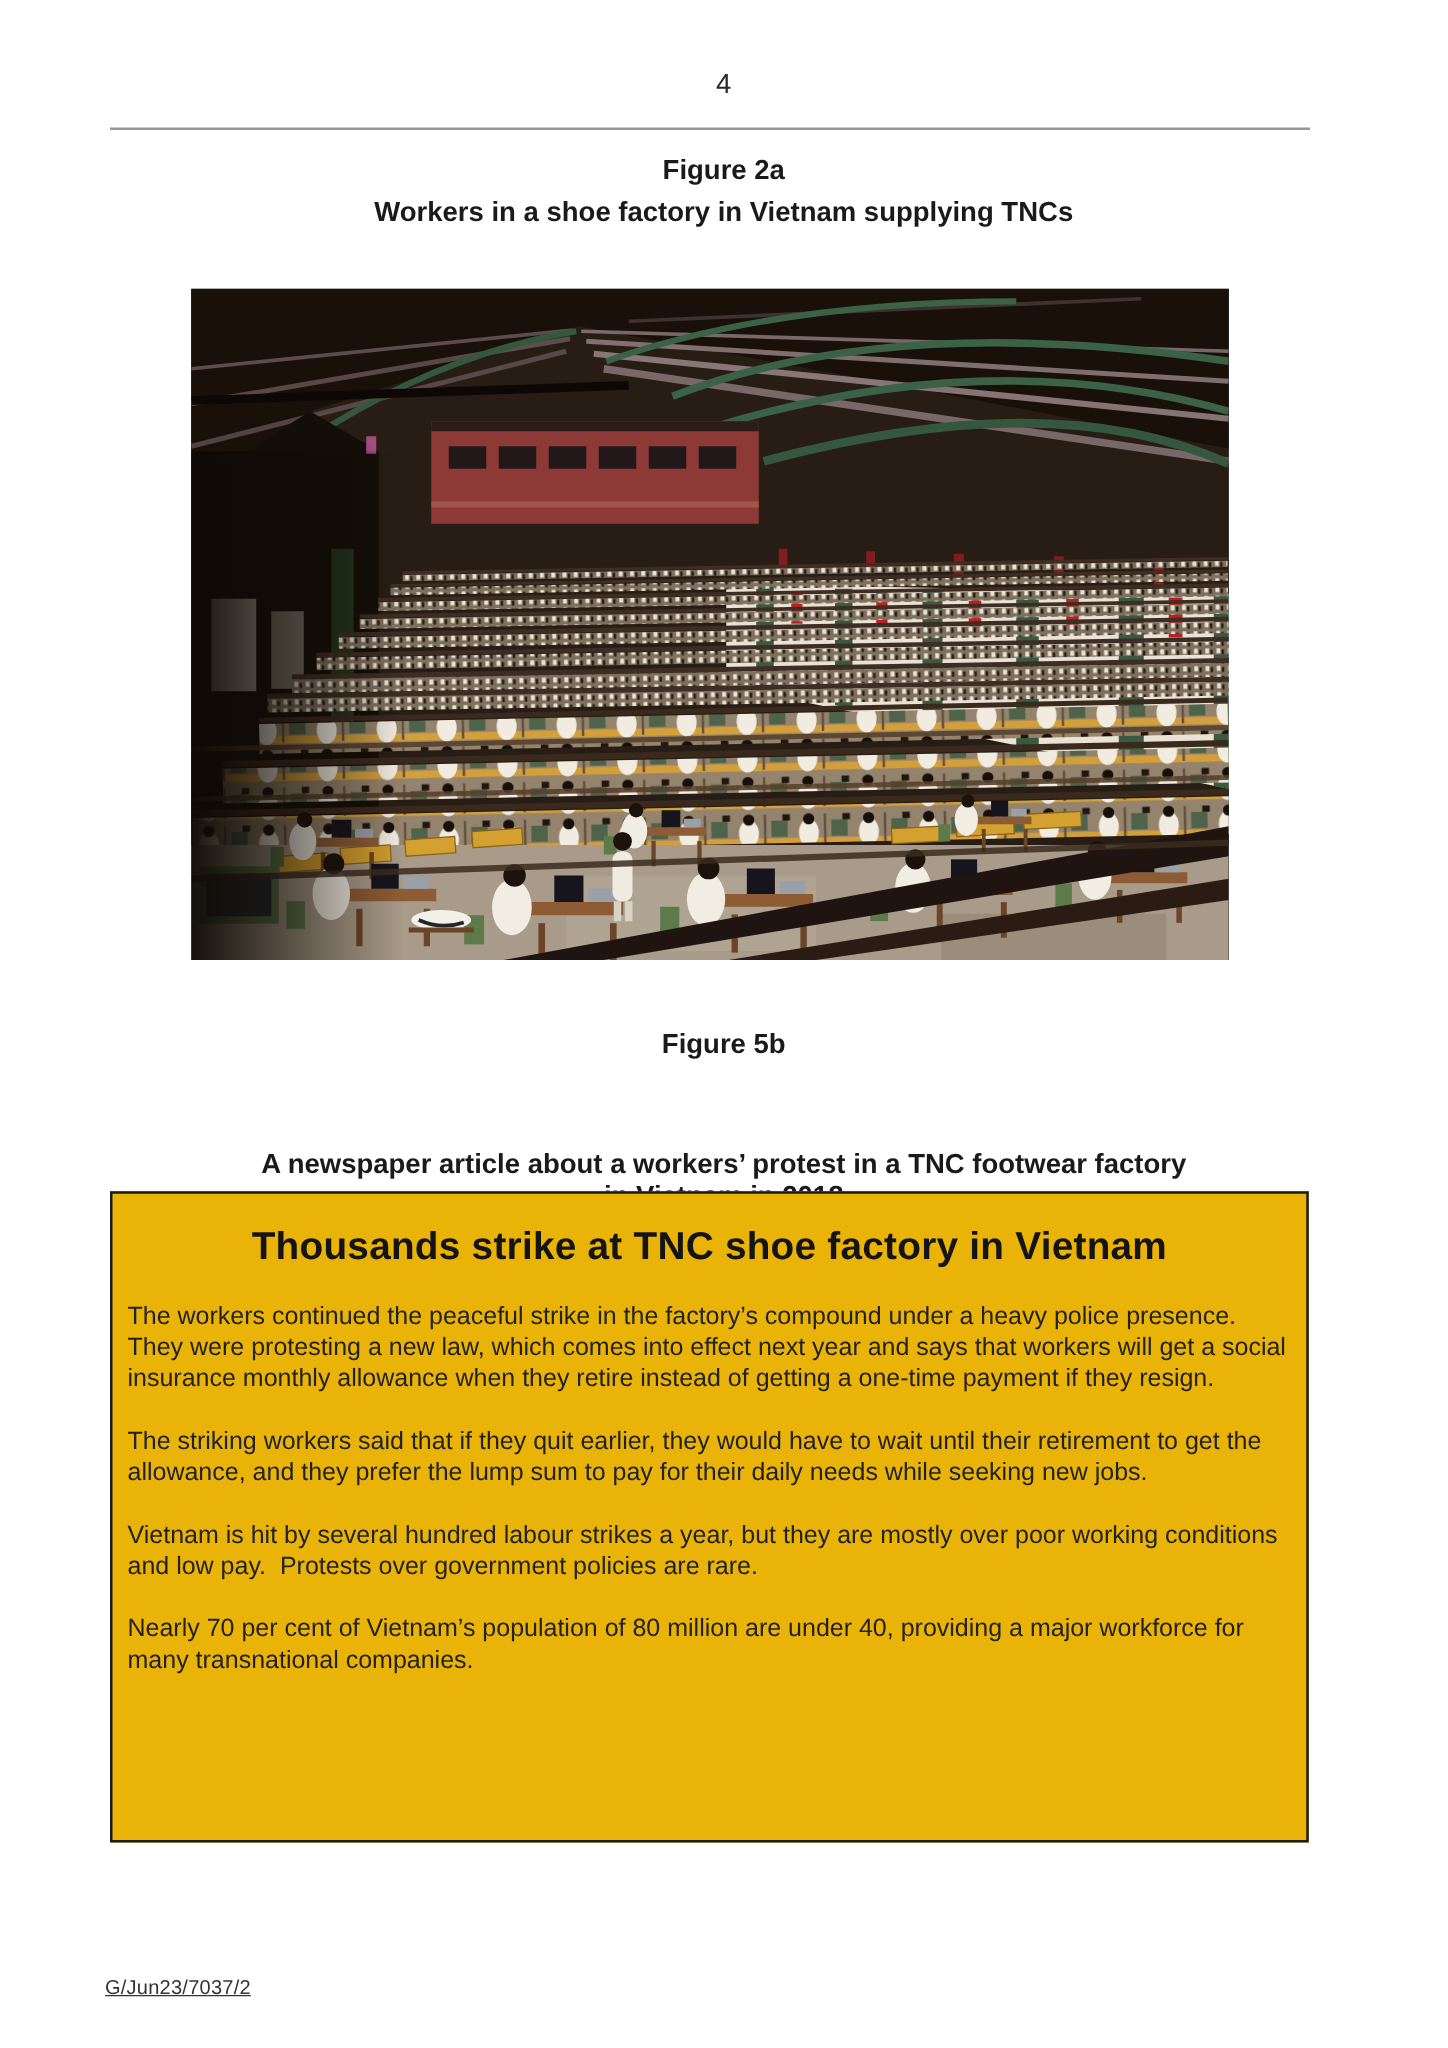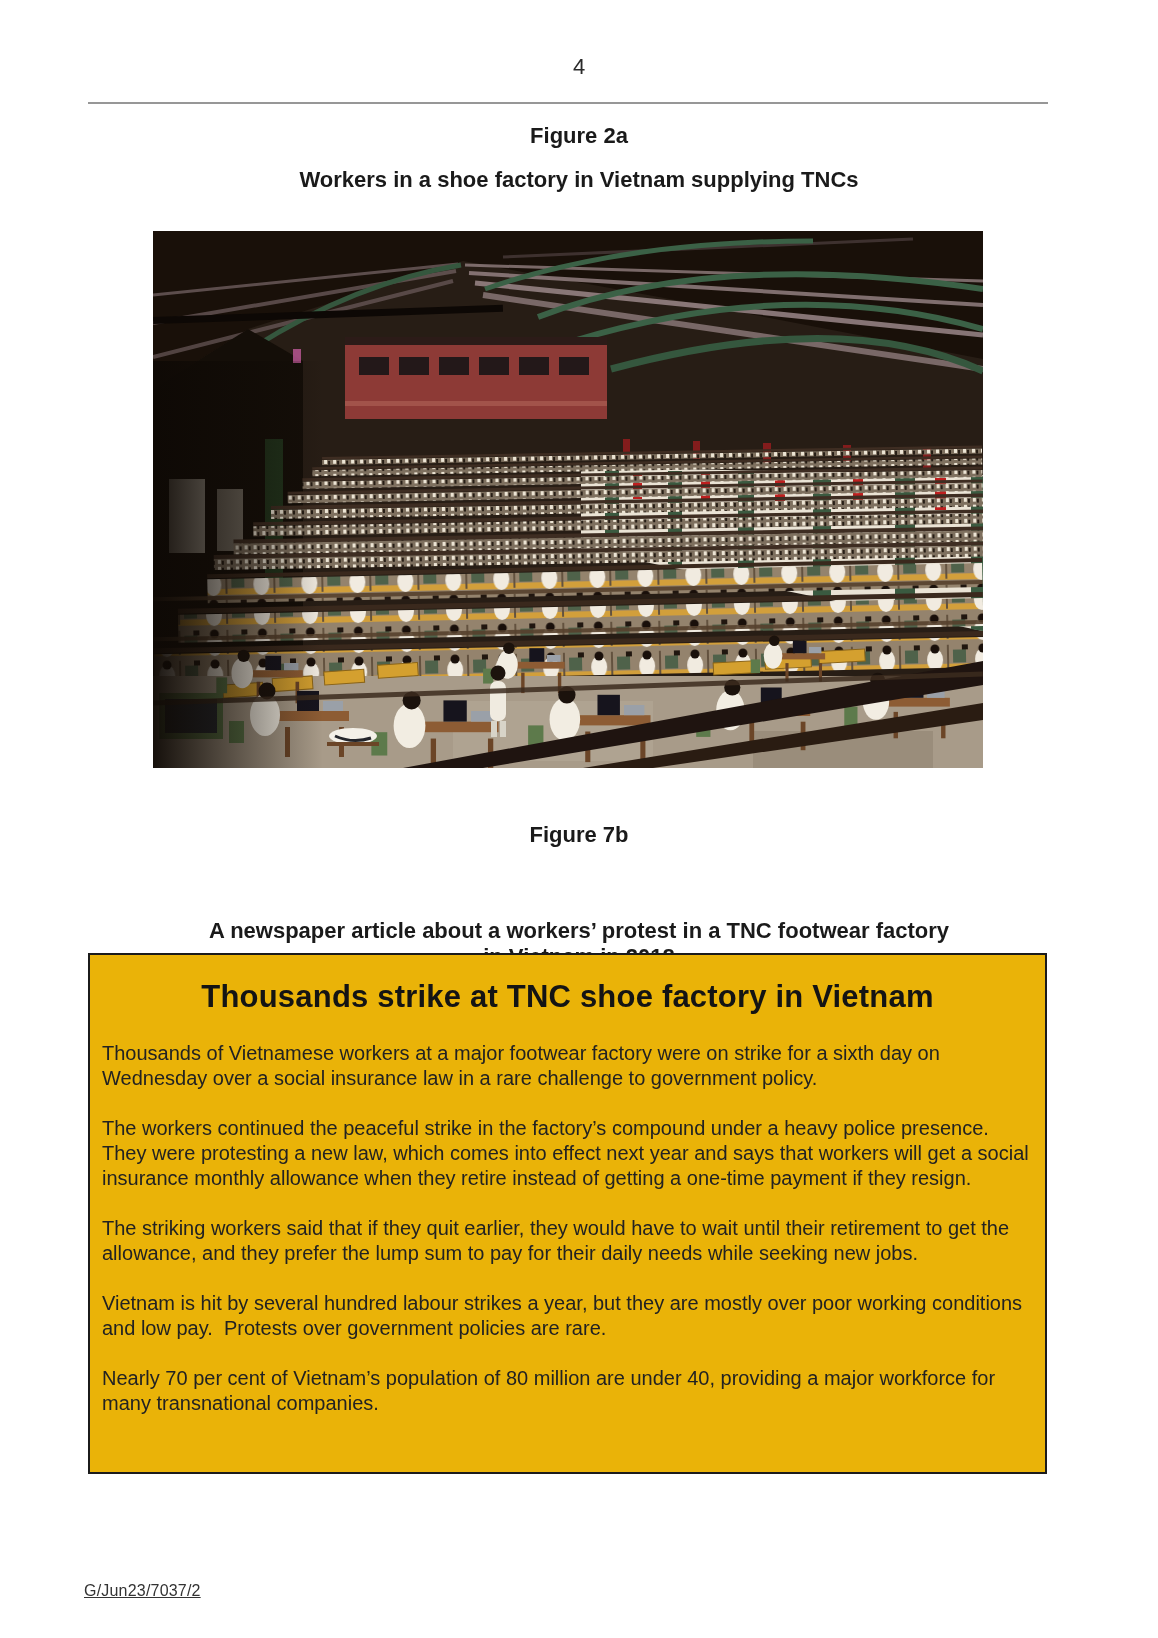--- a/index.html
+++ b/index.html
@@ -17,21 +17,21 @@
   }
   .top-rule{
     position:absolute;top:102px;left:88px;width:960px;height:2px;
     background:#979797;
   }
   .fig-label,.fig-caption{
     position:absolute;left:0;width:1158px;text-align:center;
     font-weight:bold;font-size:22px;color:#1a1a1a;
   }
   .fig2a-label{top:123px;}
-  .fig2a-caption{top:167px;}
+  .fig2a-caption{top:157px;}
   .fig2b-label{top:822px;}
   .fig2b-caption{top:874px;line-height:26px;margin-top:44px;}
   .photo-wrap{
     position:absolute;left:153px;top:231px;width:830px;height:537px;
     background:#241a14;
   }
   .photo-wrap svg{display:block;width:830px;height:537px;}
   .article-box{
     position:absolute;left:88px;top:953px;width:955px;height:517px;
     border:2px solid #1b1b1b;background:#eab308;overflow:hidden;
@@ -228,30 +228,29 @@
 
         <polygon points="250,537 830,430 830,454 330,537" fill="#1f1410"></polygon>
         <polygon points="430,537 830,472 830,489 500,537" fill="#2a1c12"></polygon>
         <rect x="0" y="455" width="830" height="5" fill="#3c2b1e" opacity="0.85" transform="rotate(-2 415 457)"></rect>
       </g>
 
       <rect x="0" y="130" width="170" height="407" fill="url(#gLeft)"></rect>
     </svg>
   </div>
 
-  <div class="fig-label fig2b-label">Figure 7b</div>
+  <div class="fig-label fig2b-label">Figure 5b</div>
   <div class="fig-caption fig2b-caption">
     <div>A newspaper article about a workers’ protest in a TNC footwear factory</div>
     <div>in Vietnam in 2018</div>
   </div>
 
   <div class="article-box">
     <h1 class="headline">Thousands strike at TNC shoe factory in Vietnam</h1>
     <div class="article-body">
-      <p class="para">Thousands of Vietnamese workers at a major footwear factory were on strike for a sixth day on Wednesday over a social insurance law in a rare challenge to government policy.</p>
       <p class="para">The workers continued the peaceful strike in the factory’s compound under a heavy police presence.  They were protesting a new law, which comes into effect next year and says that workers will get a social insurance monthly allowance when they retire instead of getting a one-time payment if they resign.</p>
       <p class="para">The striking workers said that if they quit earlier, they would have to wait until their retirement to get the allowance, and they prefer the lump sum to pay for their daily needs while seeking new jobs.</p>
       <p class="para">Vietnam is hit by several hundred labour strikes a year, but they are mostly over poor working conditions and low pay.  Protests over government policies are rare.</p>
       <p class="para">Nearly 70 per cent of Vietnam’s population of 80 million are under 40, providing a major workforce for many transnational companies.</p>
     </div>
   </div>
 
   <div class="footer-ref">G/Jun23/7037/2</div>
 
 </div>

